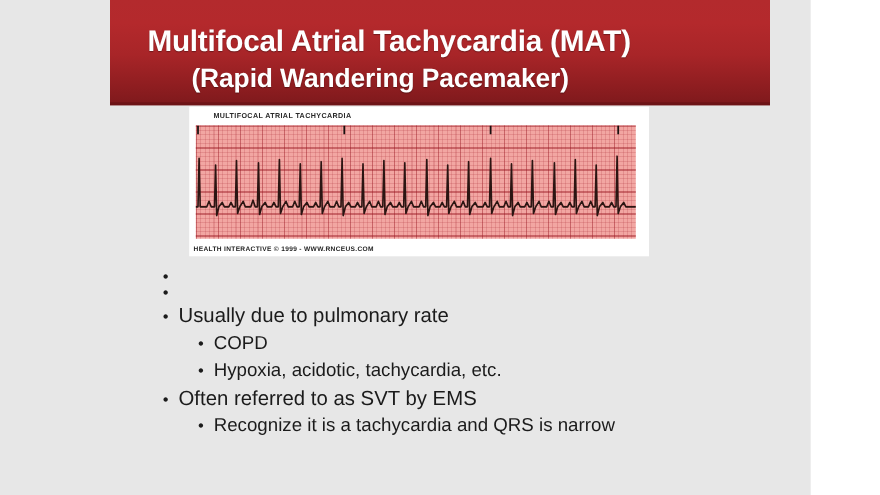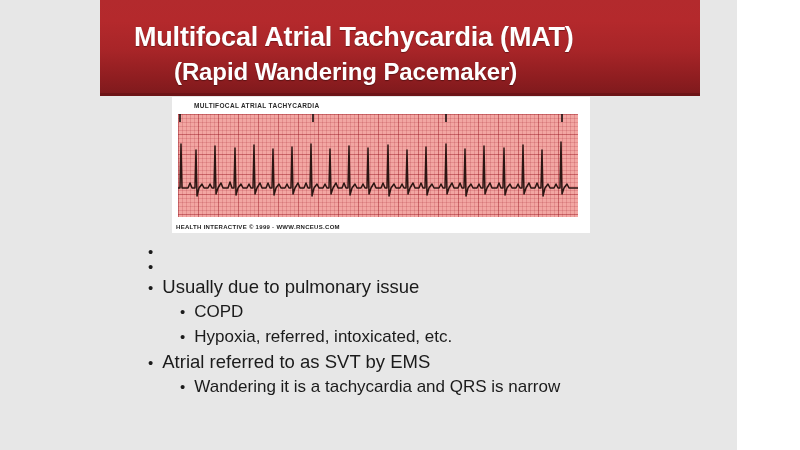--- a/index.html
+++ b/index.html
@@ -227,38 +227,38 @@
       <div class="bullet-row level-1">
         <span class="bullet-dot">•</span>
       </div>
 
       <div class="bullet-row level-1">
         <span class="bullet-dot">•</span>
       </div>
 
       <div class="bullet-row level-1">
         <span class="bullet-dot">•</span>
-        <span class="bullet-text">Usually due to pulmonary issue</span>
+        <span class="bullet-text">Usually due to pulmonary rate</span>
       </div>
 
       <div class="bullet-row level-2">
         <span class="bullet-dot">•</span>
         <span class="bullet-text">COPD</span>
       </div>
 
       <div class="bullet-row level-2">
         <span class="bullet-dot">•</span>
-        <span class="bullet-text">Hypoxia, referred, intoxicated, etc.</span>
-      </div>
-
-      <div class="bullet-row level-1">
-        <span class="bullet-dot">•</span>
-        <span class="bullet-text">Atrial referred to as SVT by EMS</span>
+        <span class="bullet-text">Hypoxia, acidotic, tachycardia, etc.</span>
+      </div>
+
+      <div class="bullet-row level-1">
+        <span class="bullet-dot">•</span>
+        <span class="bullet-text">Often referred to as SVT by EMS</span>
       </div>
 
       <div class="bullet-row level-2">
         <span class="bullet-dot">•</span>
-        <span class="bullet-text">Wandering it is a tachycardia and QRS is narrow</span>
+        <span class="bullet-text">Recognize it is a tachycardia and QRS is narrow</span>
       </div>
 
     </div>
   </div>
 </div>
 
 </body></html>

